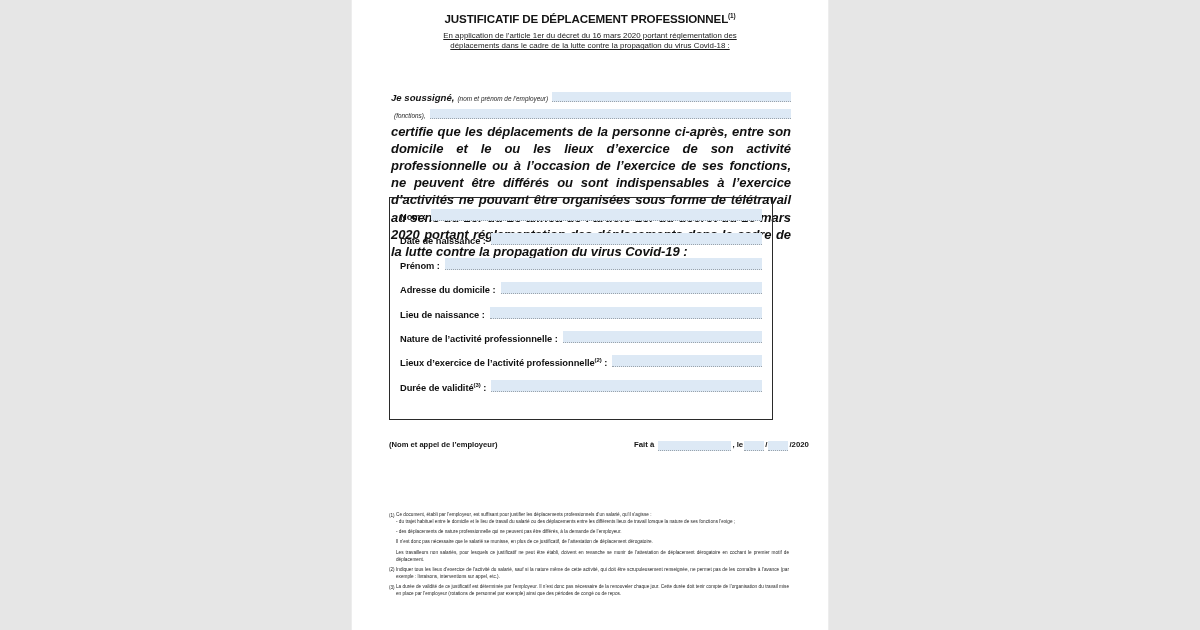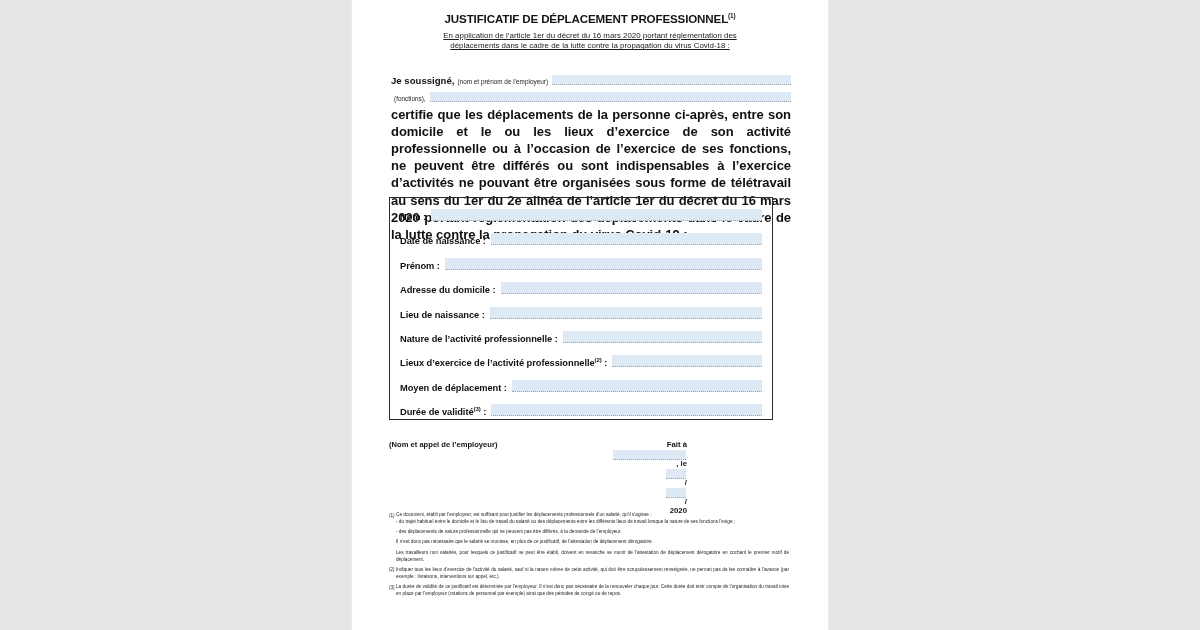--- a/index.html
+++ b/index.html
@@ -55,22 +55,23 @@
     font-size: 7.9px;
     color: #1c1c1c;
     line-height: 1.32;
     margin-top: 6px;
     padding: 0 12px;
     text-decoration: underline;
   }
 
   
   .intro {
-    margin-top: 22px;
+    margin-top: 39px;
     padding-left: 2px;
+    font-style: italic;
   }
   .line-sous {
     display: flex;
     align-items: baseline;
     white-space: nowrap;
   }
   .lbl-soussigne {
     font-weight: bold;
     font-size: 9.6px;
     color: #111;
@@ -152,25 +153,24 @@
     align-items: baseline;
     white-space: nowrap;
   }
   .sig-left {
     font-size: 7.6px;
     font-weight: bold;
     color: #141414;
   }
   .sig-right {
     position: absolute;
-    left: 220px;
-    display: flex;
-    align-items: flex-end;
-    white-space: nowrap;
-    flex-direction: column;
+    left: 245px;
+    display: flex;
+    align-items: flex-start;
+    white-space: nowrap;
   }
   .sig-faita {
     font-size: 7.8px;
     font-weight: bold;
     color: #141414;
   }
   .fill-ville {
     width: 73px;
     height: 9px;
     margin: 0 1px 0 4px;
@@ -289,24 +289,20 @@
         <div class="field-row">
           <span class="field-label">Nature de l’activité professionnelle :</span>
           <span class="field-fill"></span>
         </div>
 
         <div class="field-row">
           <span class="field-label"><span>Lieux d’exercice de l’activité professionnelle</span><sup>(2)</sup><span> :</span></span>
           <span class="field-fill"></span>
         </div>
 
-        <div class="field-row">
-          <span class="field-label">Moyen de déplacement :</span>
-          <span class="field-fill"></span>
-        </div>
 
         <div class="field-row">
           <span class="field-label"><span>Durée de validité</span><sup>(3)</sup><span> :</span></span>
           <span class="field-fill"></span>
         </div>
 
       </div>
 
       <div class="sigrow">
         <span class="sig-left">(Nom et appel de l’employeur)</span>

